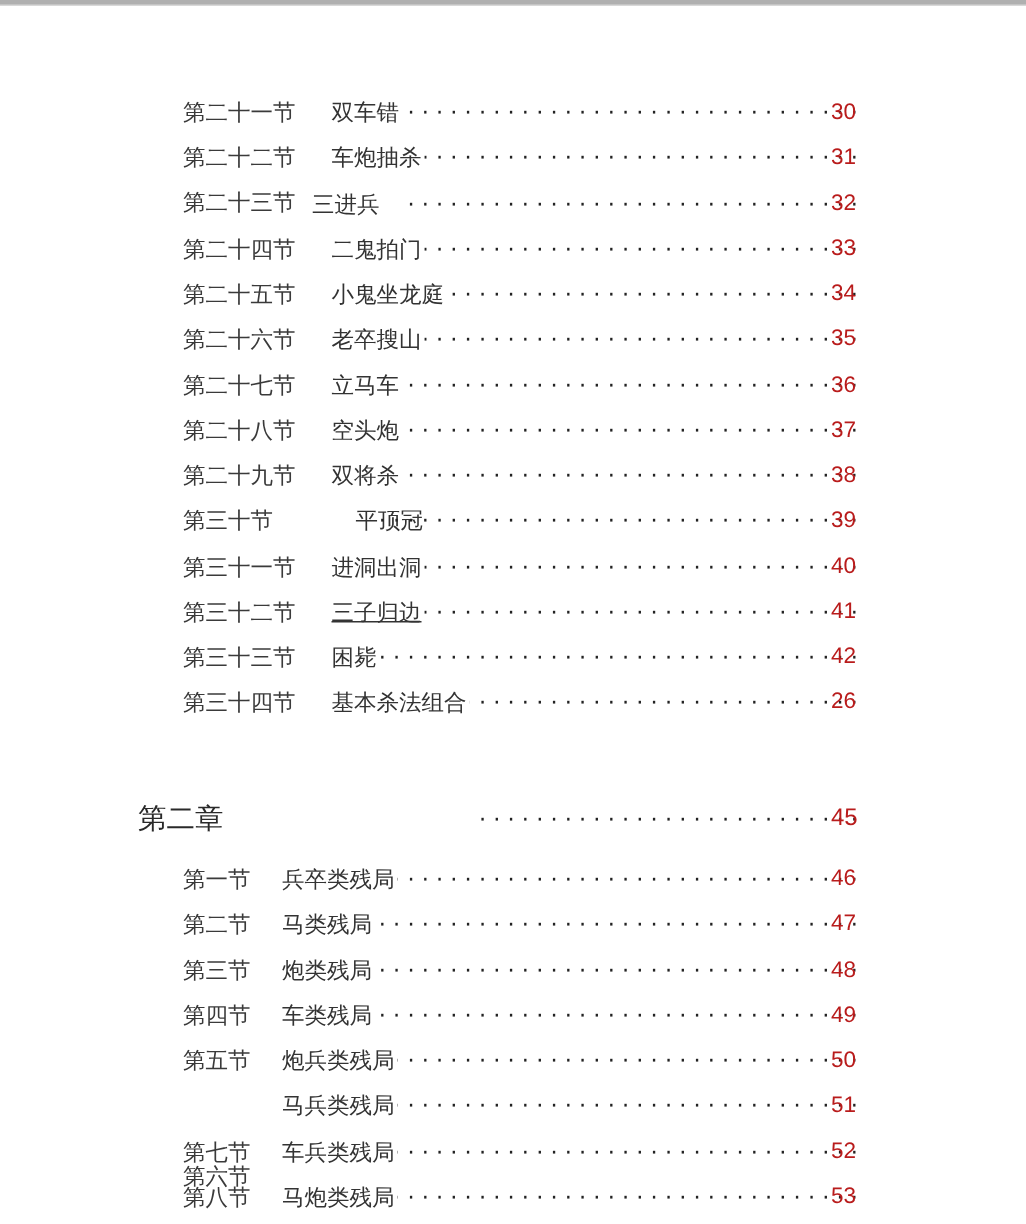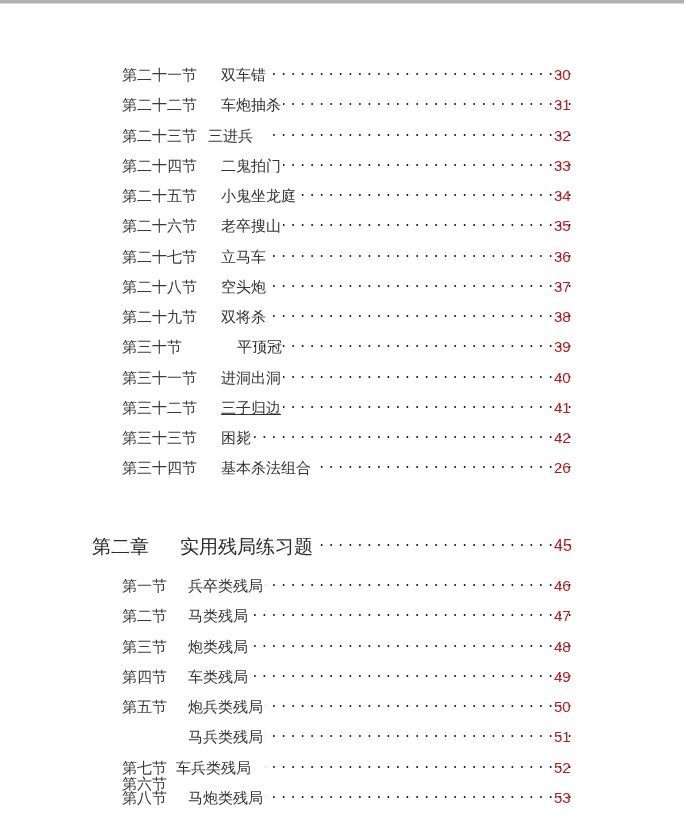--- a/index.html
+++ b/index.html
@@ -101,21 +101,20 @@
       <span class="page">42</span>
     </div>
     <div class="entry" style="top: 457.25px;">
       <span class="sec" style="left: 122px;">第三十四节</span>
       <span class="title" style="left: 221px;">基本杀法组合</span>
       <span class="dots" style="width: 259px;">· · · · · · · · · · · · · · · · · · · · · · · · · · · · · · · · · · · · · · · ·</span>
       <span class="page">26</span>
     </div>
     <div class="entry chapter" style="top: 535px;">
       <span class="sec" style="left: 92px;">第二章</span>
-      <span class="title" style="left: 180px;">实用残局练习题</span>
       <span class="dots" style="width: 257px;">· · · · · · · · · · · · · · · · · · · · · · · · · · · · · · · · · · · · · · · ·</span>
       <span class="page">45</span>
     </div>
     <div class="entry" style="top: 575px;">
       <span class="sec" style="left: 122px;">第一节</span>
       <span class="title" style="left: 188px;">兵卒类残局</span>
       <span class="dots" style="width: 307px;">· · · · · · · · · · · · · · · · · · · · · · · · · · · · · · · · · · · · · · · ·</span>
       <span class="page">46</span>
     </div>
     <div class="entry" style="top: 605.25px;">
@@ -143,21 +142,21 @@
       <span class="page">50</span>
     </div>
     <div class="entry" style="top: 726.25px;">
       <span class="sec" style="left: 122px; margin-top: 47px;">第六节</span>
       <span class="title" style="left: 188px;">马兵类残局</span>
       <span class="dots" style="width: 307px;">· · · · · · · · · · · · · · · · · · · · · · · · · · · · · · · · · · · · · · · ·</span>
       <span class="page">51</span>
     </div>
     <div class="entry" style="top: 756.5px;">
       <span class="sec" style="left: 122px;">第七节</span>
-      <span class="title" style="left: 176px; text-align: center;">车兵类残局</span>
+      <span class="title" style="left: 188px; text-align: center;">车兵类残局</span>
       <span class="dots" style="width: 307px;">· · · · · · · · · · · · · · · · · · · · · · · · · · · · · · · · · · · · · · · ·</span>
       <span class="page">52</span>
     </div>
     <div class="entry" style="top: 786.75px;">
       <span class="sec" style="left: 122px;">第八节</span>
       <span class="title" style="left: 188px;">马炮类残局</span>
       <span class="dots" style="width: 307px;">· · · · · · · · · · · · · · · · · · · · · · · · · · · · · · · · · · · · · · · ·</span>
       <span class="page">53</span>
     </div>
   </div>

